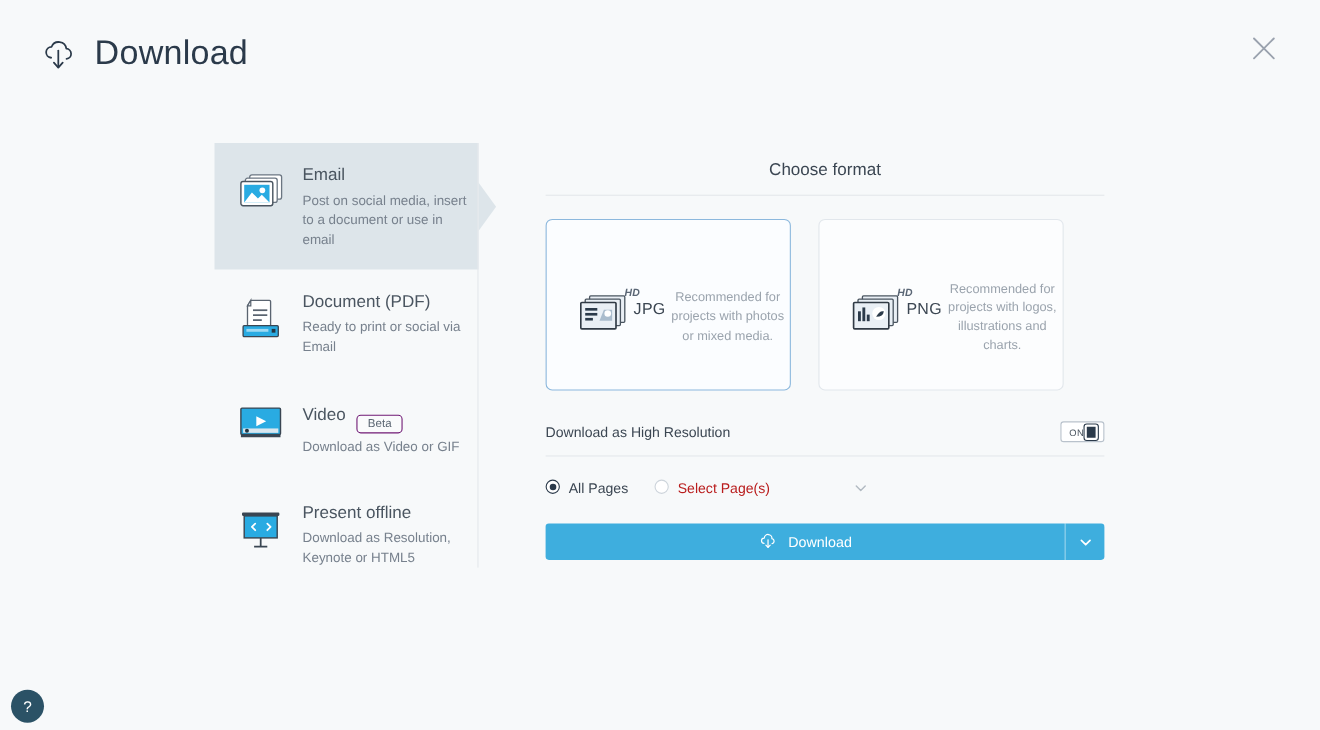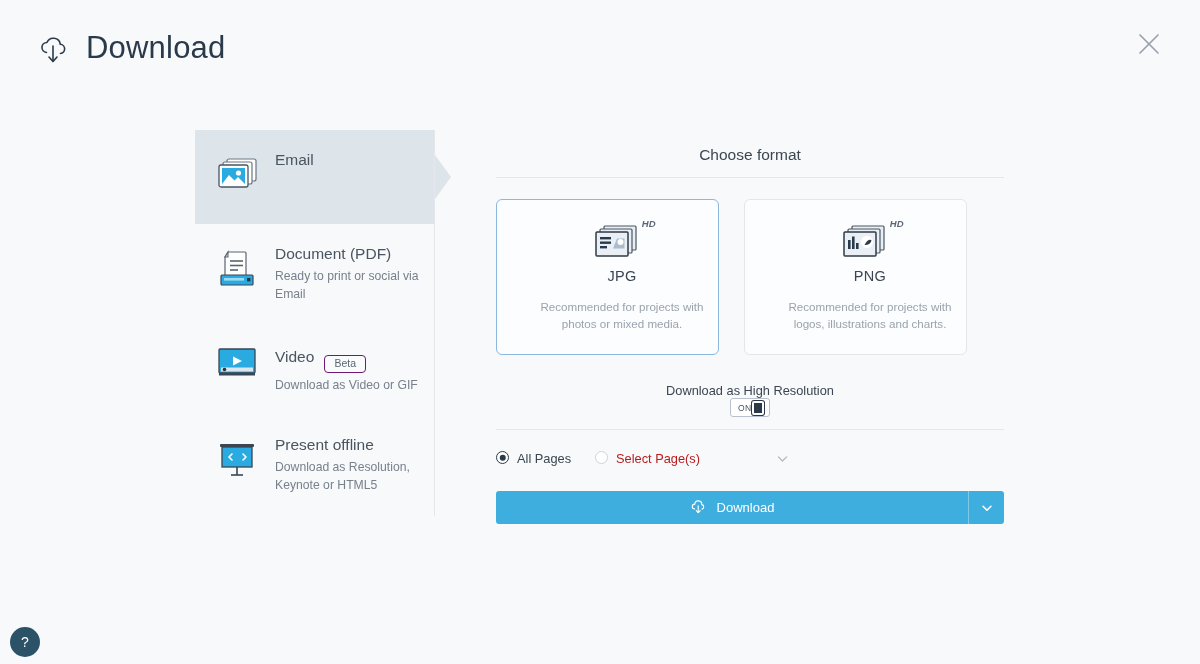--- a/index.html
+++ b/index.html
@@ -150,21 +150,21 @@
     gap: 25px;
     margin-top: 21px;
   }
   .card {
     width: 223px;
     height: 156px;
     border: 1px solid #e2e7ec;
     border-radius: 6px;
     background: #fcfdfe;
     display: flex;
-    flex-direction: column;
+    flex-direction: row;
     align-items: center;
     padding-top: 22px;
     cursor: pointer;
     padding-left: 29px;
   }
   .card.selected {
     border: 1.5px solid #8cb8dd;
     background: #fbfdff;
   }
   .card-icon-wrap {
@@ -197,21 +197,20 @@
     max-width: 180px;
   }
 
   
   .hires-row {
     display: flex;
     align-items: center;
     justify-content: space-between;
     margin-top: 28px;
     padding-bottom: 12px;
-    flex-direction: column;
   }
   .hires-label {
     font-size: 12.8px;
     color: #3b4652;
   }
   .toggle {
     width: 40px;
     height: 19px;
     border: 1px solid #b9c2cc;
     border-radius: 3px;
@@ -360,20 +359,21 @@
         <rect x="1" y="9" width="29" height="22" rx="2" fill="#ffffff" stroke="#4a5560" stroke-width="1.3"></rect>
         <rect x="4" y="12" width="23" height="16" fill="#29abe2"></rect>
         <circle cx="20.5" cy="17" r="2.6" fill="#ffffff"></circle>
         <path d="M4 28 L11 19 L16.5 24.5 L20 21 L27 28 Z" fill="#ffffff"></path>
       </svg>
     </div>
     <div class="side-text">
       <div class="side-title">
         <span>Email</span>
       </div>
+      <div class="side-desc">Post on social media, insert to a document or use in email</div>
     </div>
   </div>
 
   <div class="side-item">
     <div class="side-icon">
       <svg width="40" height="40" viewBox="0 0 40 40">
         <path d="M9 2 h17 a1 1 0 0 1 1 1 v23 h-21 v-19 z" fill="#ffffff" stroke="#5a6470" stroke-width="1.2"></path>
         <path d="M9 2 l-3 5 h3 z" fill="#e8ecef" stroke="#5a6470" stroke-width="1.1"></path>
         <line x1="11" y1="11" x2="24" y2="11" stroke="#5a6470" stroke-width="1.6"></line>
         <line x1="11" y1="15.5" x2="24" y2="15.5" stroke="#5a6470" stroke-width="1.6"></line>

